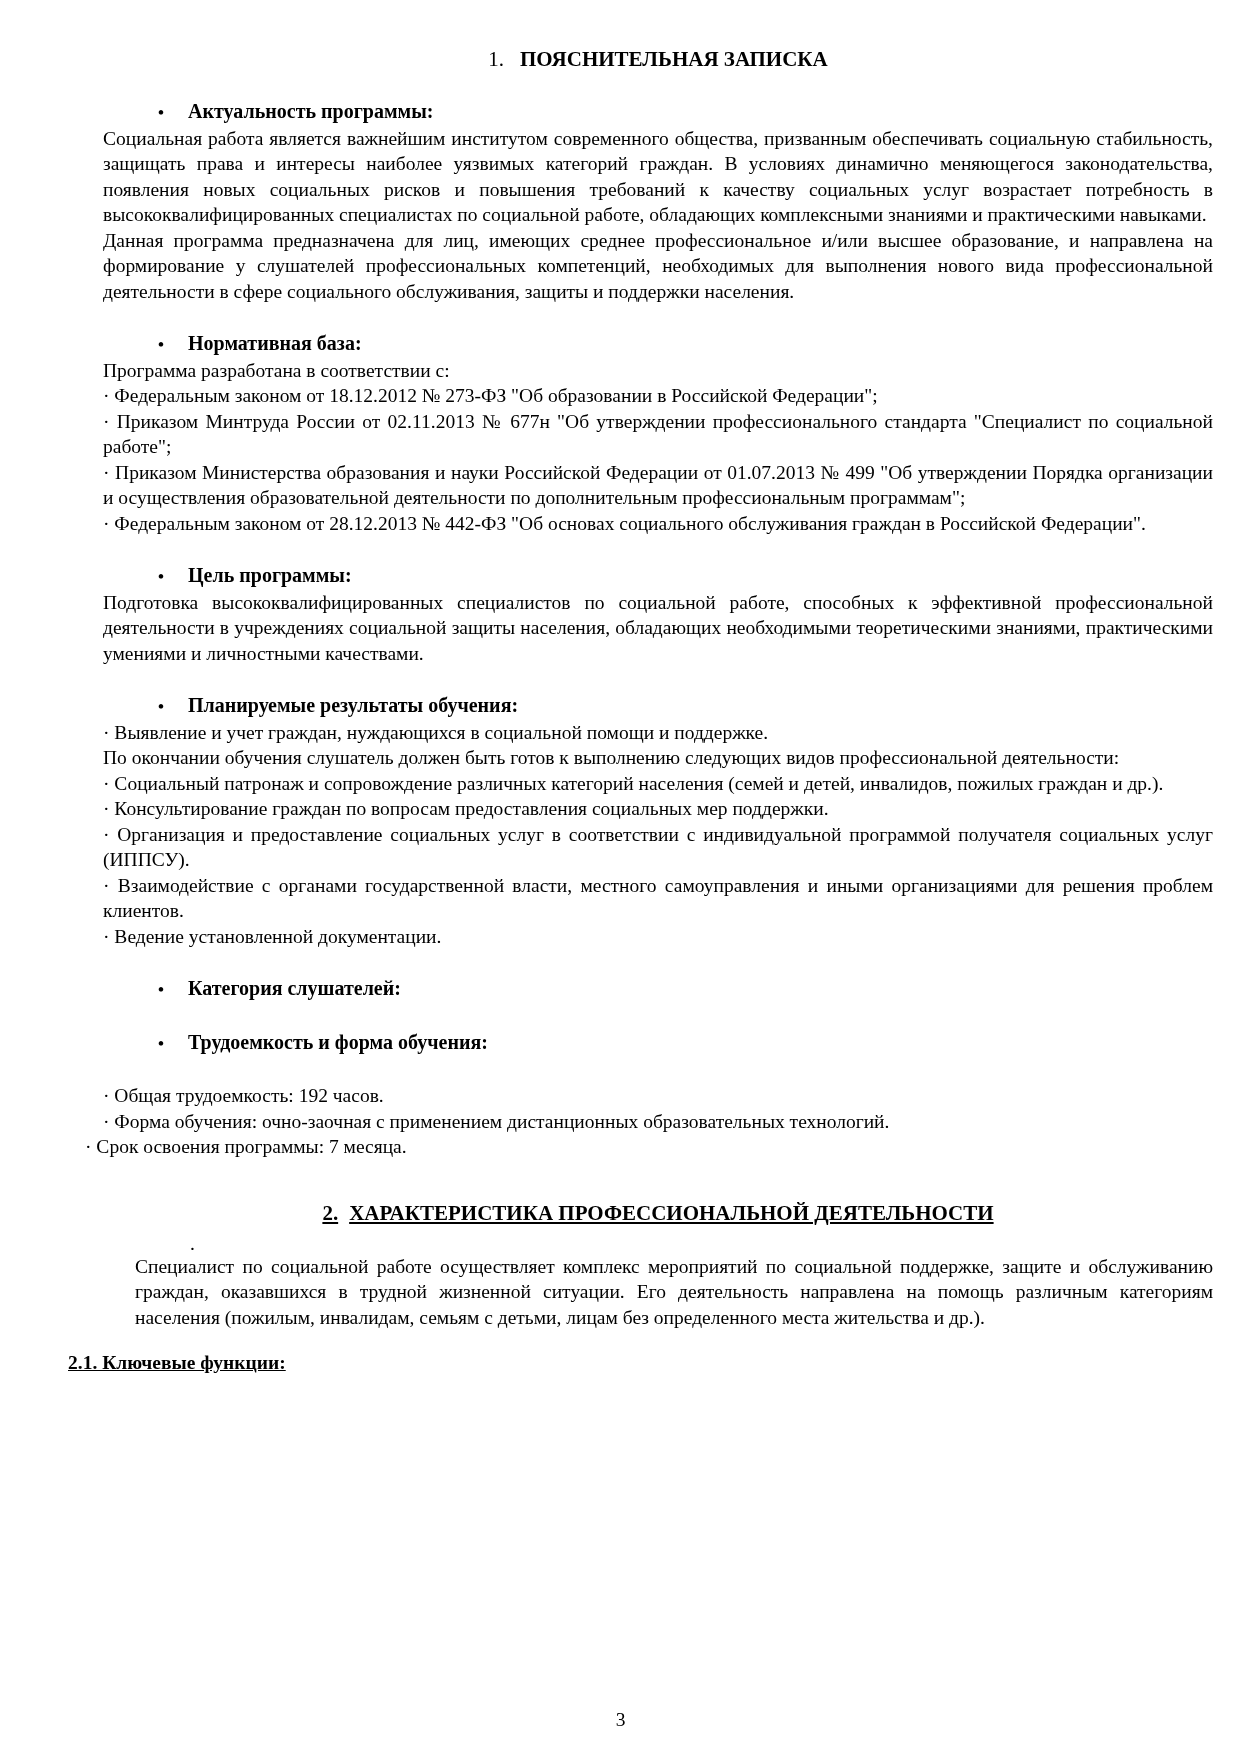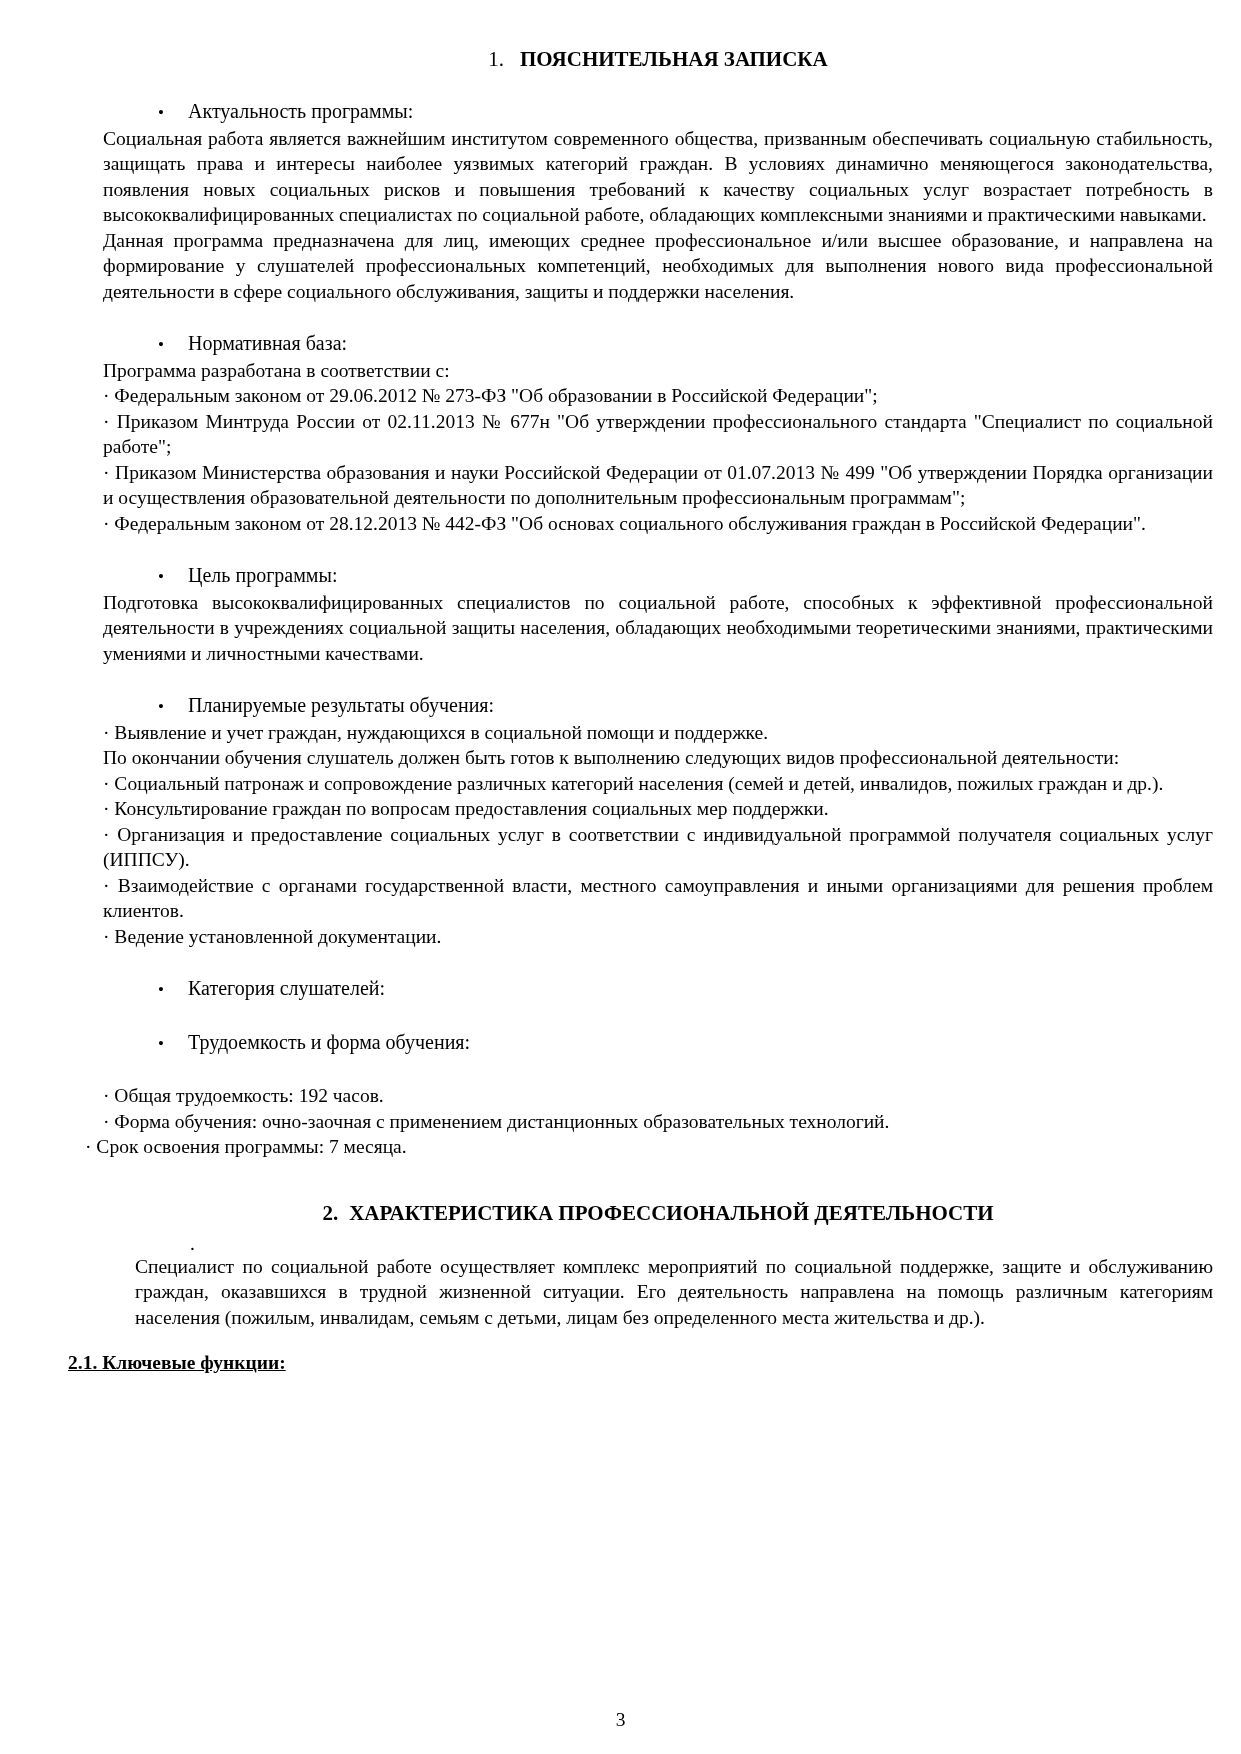--- a/index.html
+++ b/index.html
@@ -16,27 +16,27 @@
     padding:46px 28px 0 103px;
     overflow:hidden;
   }
   h1,h2{
     font-size:21px;
     font-weight:bold;
     text-align:center;
     margin:0;
     line-height:26px;
   }
-  h2{margin-top:40px;}
+  h2{margin-top:40px;text-decoration:underline;}
   .h-num-regular{font-weight:normal;margin-right:16px;}
   .h-num-bold{font-weight:bold;margin-right:11px;}
   .bullet-row{
     margin-top:27px;
     margin-left:55px;
-    font-weight:normal;
+    font-weight:bold;
     font-size:20px;
     line-height:25.5px;
   }
   .bullet-row .bullet{
     display:inline-block;
     width:30px;
     font-size:17px;
   }
   p{margin:0;text-align:justify;}
   .stray-dot{
@@ -74,21 +74,21 @@
   <div class="bullet-row">
     <span class="bullet">•</span><span>Актуальность программы:</span>
   </div>
   <p>Социальная работа является важнейшим институтом современного общества, призванным обеспечивать социальную стабильность, защищать права и интересы наиболее уязвимых категорий граждан. В условиях динамично меняющегося законодательства, появления новых социальных рисков и повышения требований к качеству социальных услуг возрастает потребность в высококвалифицированных специалистах по социальной работе, обладающих комплексными знаниями и практическими навыками.</p>
   <p>Данная программа предназначена для лиц, имеющих среднее профессиональное и/или высшее образование, и направлена на формирование у слушателей профессиональных компетенций, необходимых для выполнения нового вида профессиональной деятельности в сфере социального обслуживания, защиты и поддержки населения.</p>
 
   <div class="bullet-row">
     <span class="bullet">•</span><span>Нормативная база:</span>
   </div>
   <p>Программа разработана в соответствии с:</p>
-  <p>· Федеральным законом от 29.06.2012 № 273-ФЗ "Об образовании в Российской Федерации";</p>
+  <p>· Федеральным законом от 18.12.2012 № 273-ФЗ "Об образовании в Российской Федерации";</p>
   <p>· Приказом Минтруда России от 02.11.2013 № 677н "Об утверждении профессионального стандарта "Специалист по социальной работе";</p>
   <p>· Приказом Министерства образования и науки Российской Федерации от 01.07.2013 № 499 "Об утверждении Порядка организации и осуществления образовательной деятельности по дополнительным профессиональным программам";</p>
   <p>· Федеральным законом от 28.12.2013 № 442-ФЗ "Об основах социального обслуживания граждан в Российской Федерации".</p>
 
   <div class="bullet-row">
     <span class="bullet">•</span><span>Цель программы:</span>
   </div>
   <p>Подготовка высококвалифицированных специалистов по социальной работе, способных к эффективной профессиональной деятельности в учреждениях социальной защиты населения, обладающих необходимыми теоретическими знаниями, практическими умениями и личностными качествами.</p>
 
   <div class="bullet-row">

